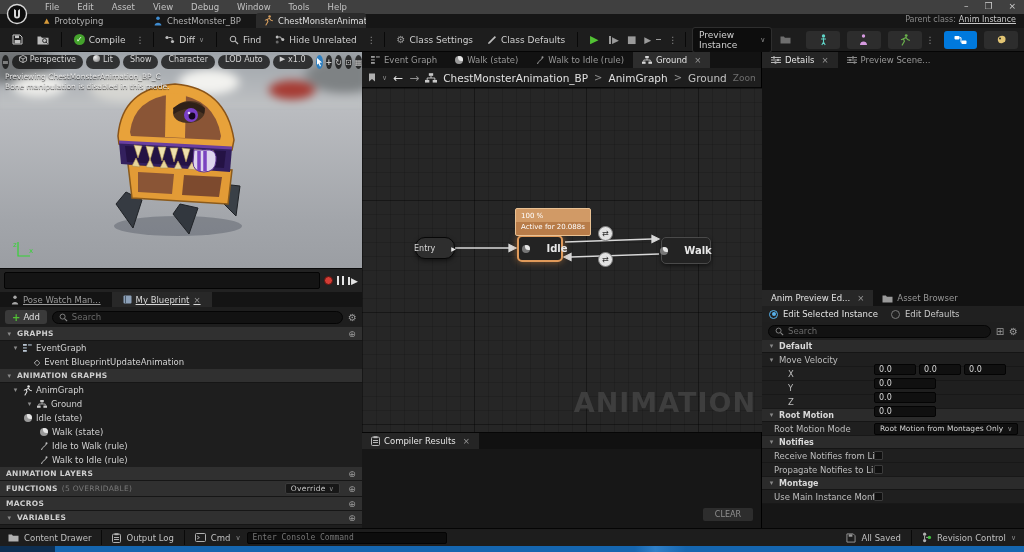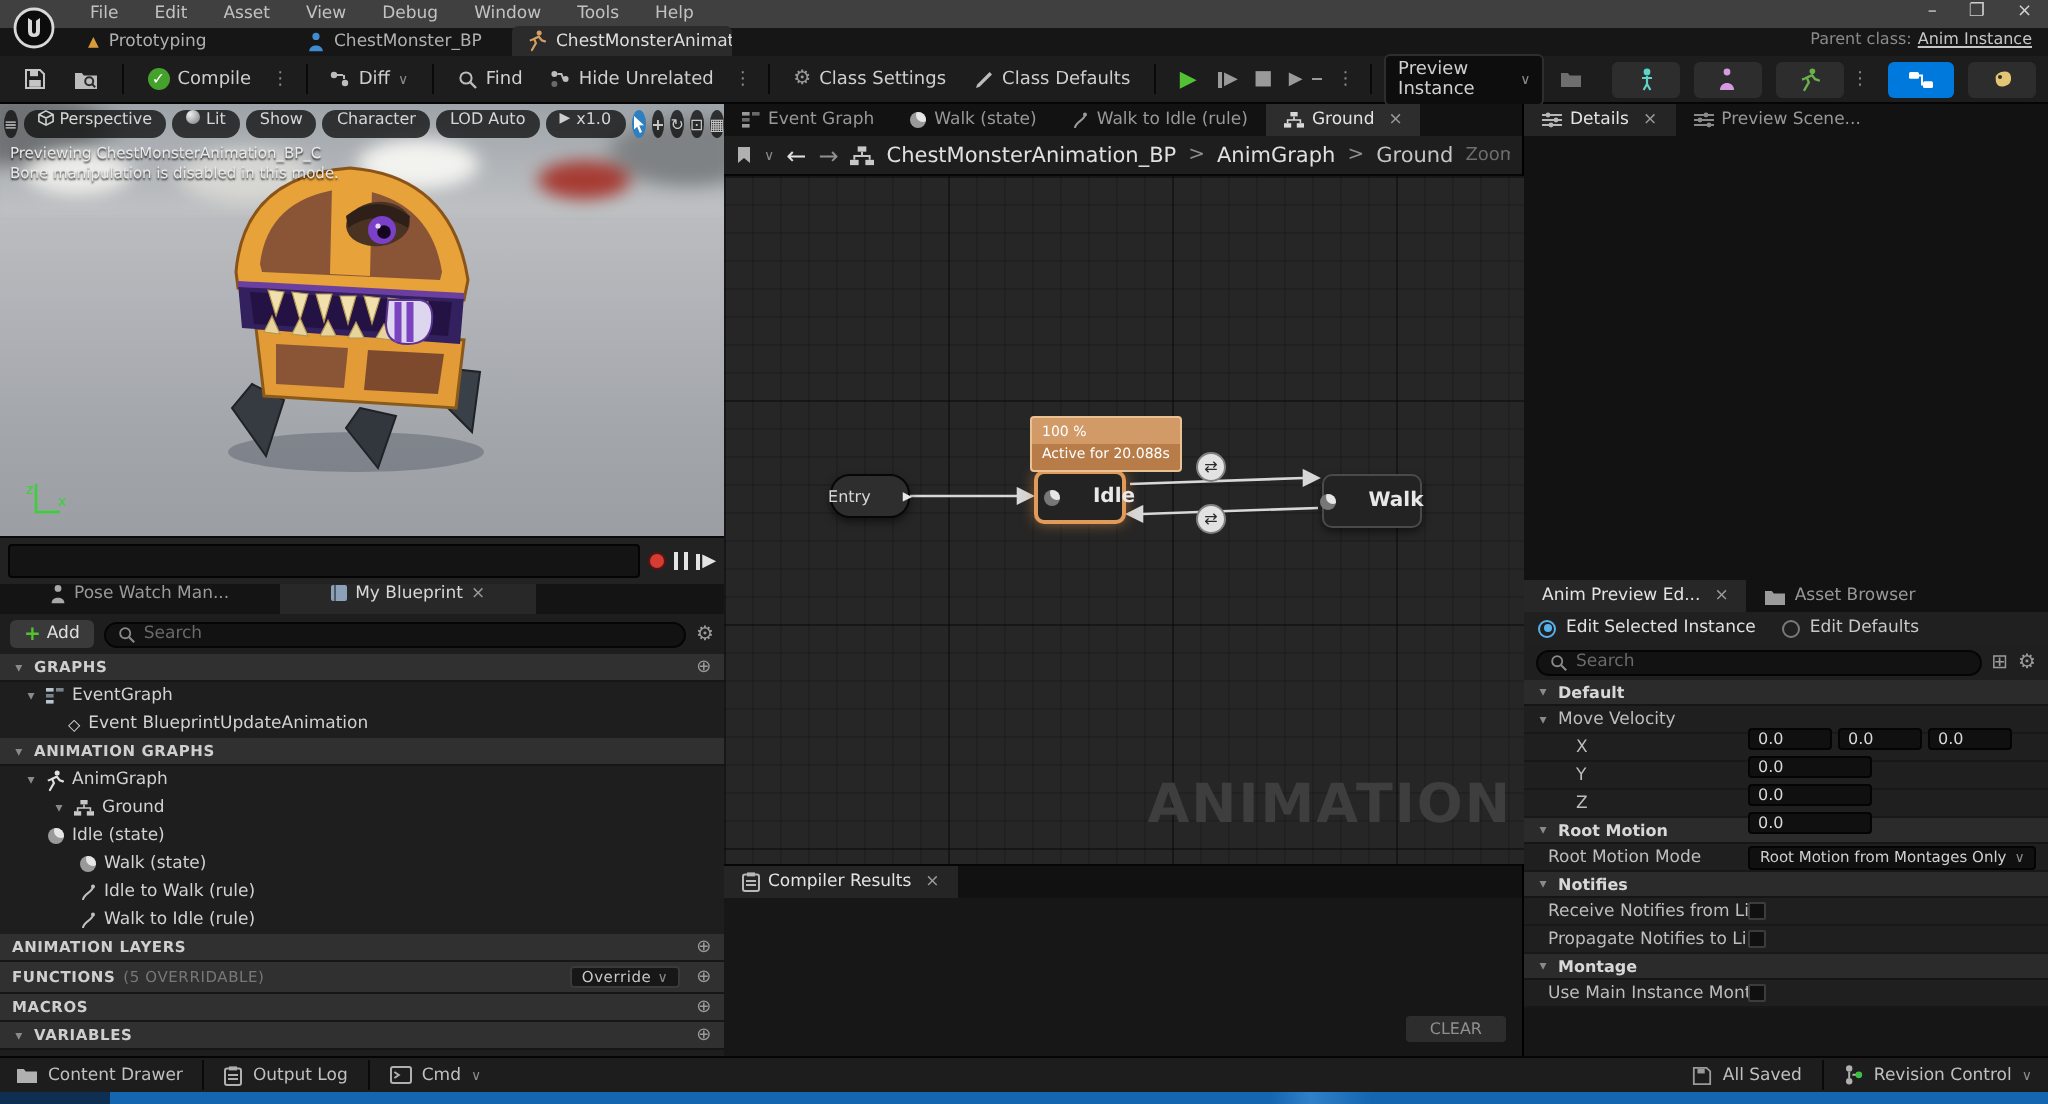--- a/index.html
+++ b/index.html
@@ -54,21 +54,21 @@
 .vp-gizmo{position:absolute;left:12px;bottom:6px;z-index:4;color:#35d435;font-size:7px;}
 
 #timeline{position:absolute;top:216px;left:0;width:362px;height:24px;background:#222;border-top:1px solid #0a0a0a;display:flex;align-items:center;padding:0 4px;gap:4px;}
 .tl-track{flex:1;height:17px;background:#141414;border:1px solid #040404;border-radius:2px;}
 .rec{width:9px;height:9px;border-radius:50%;background:#d43c34;border:1px solid #5a1410;}
 .pausebars{width:7px;height:9px;border-left:2.2px solid #e4e4e4;border-right:2.2px solid #e4e4e4;}
 .stepfwd{display:flex;align-items:center;color:#e4e4e4;font-size:9px;gap:1px;}
 .stepfwd i{width:1.6px;height:8px;background:#e4e4e4;}
 
 #lp-tabs{position:absolute;top:240px;left:0;width:362px;height:15px;background:#141414;display:flex;align-items:flex-end;}
-.ptab{height:15px;display:flex;align-items:flex-start;gap:4px;padding:0 25px;color:#9a9a9a;font-size:8.5px;white-space:nowrap;}
+.ptab{height:15px;display:flex;align-items:center;gap:4px;padding:0 11px;color:#9a9a9a;font-size:8.5px;white-space:nowrap;text-decoration:underline;}
 .ptab.active{background:#282828;color:#d8d8d8;}
 #lp-body{position:absolute;top:255px;left:0;width:362px;height:221px;background:#1e1e1e;}
 .lp-toolbar{height:20px;display:flex;align-items:center;gap:5px;padding:0 5px;background:#1e1e1e;}
 .addbtn{height:14px;background:#3a3a3a;border-radius:3px;display:flex;align-items:center;gap:3px;padding:0 7px;color:#e0e0e0;font-size:8.5px;}
 .addbtn b{color:#52c234;font-weight:bold;font-size:10px;}
 .searchbox{flex:1;height:13px;background:#121212;border:1px solid #050505;border-radius:7px;display:flex;align-items:center;gap:4px;padding:0 6px;}
 .searchbox input{flex:1;background:transparent;border:none;outline:none;color:#cfcfcf;font-size:8.5px;}
 .searchbox input::placeholder{color:#6a6a6a;}
 .sechdr{height:14px;background:#303030;border-bottom:1px solid #161616;display:flex;align-items:center;padding:0 6px;gap:4px;font-size:7.5px;font-weight:bold;color:#cfcfcf;letter-spacing:.3px;}
 .sechdr .dim{color:#787878;font-weight:normal;}
@@ -844,20 +844,21 @@
     <span class="sbtn">
         <span class="ico">
           <svg width="11" height="9" viewBox="0 0 11 9">
             <rect x="0.5" y="0.5" width="10" height="8" rx="1" fill="none" stroke="#b0b0b0"></rect>
             <path d="M2.2 3 L4.4 4.5 L2.2 6" stroke="#b0b0b0" fill="none"></path>
           </svg>
         </span>
         <span>Cmd</span>
         <span class="chev">∨</span>
       </span>
+    <input class="console" placeholder="Enter Console Command" style="">
     <span style="flex:1;"></span>
     <span class="sbtn">
         <span class="ico">
           <svg width="10" height="10" viewBox="0 0 11 11">
             <path d="M1 1 h7 l2 2 v7 h-9 z" fill="none" stroke="#9a9a9a"></path>
             <rect x="3" y="1.5" width="4" height="2.6" fill="#9a9a9a"></rect>
           </svg>
         </span>
         <span>All Saved</span>
       </span>

